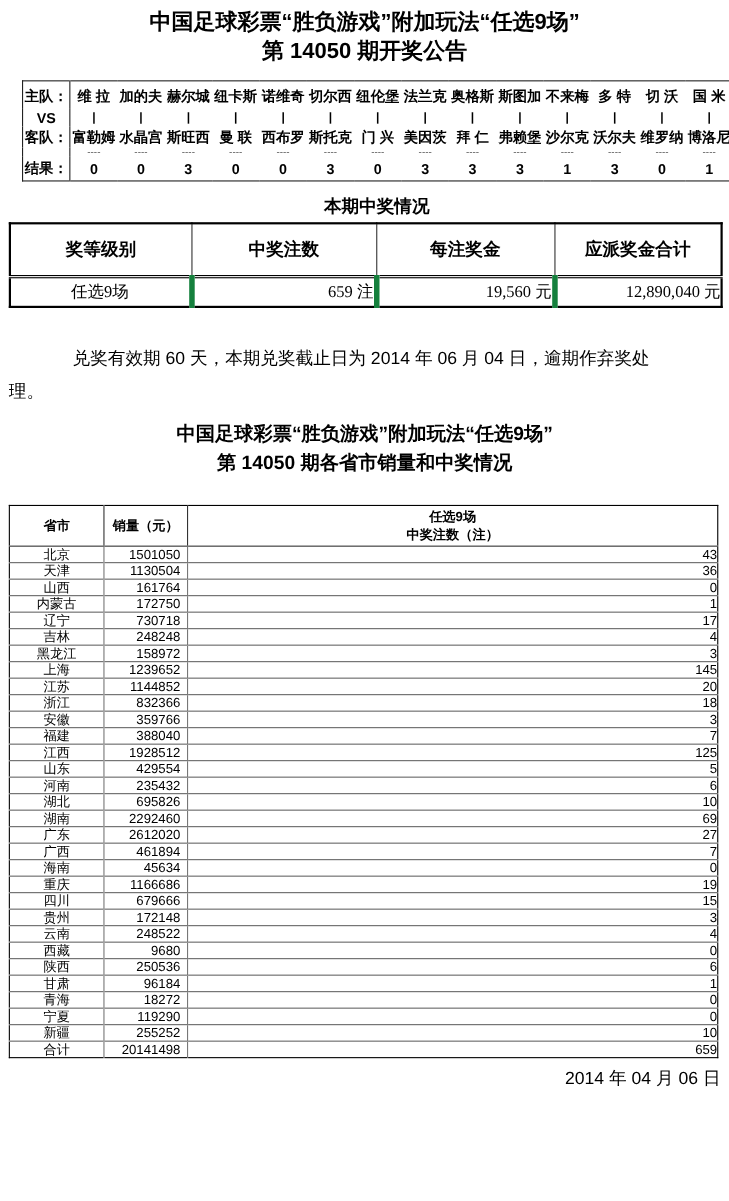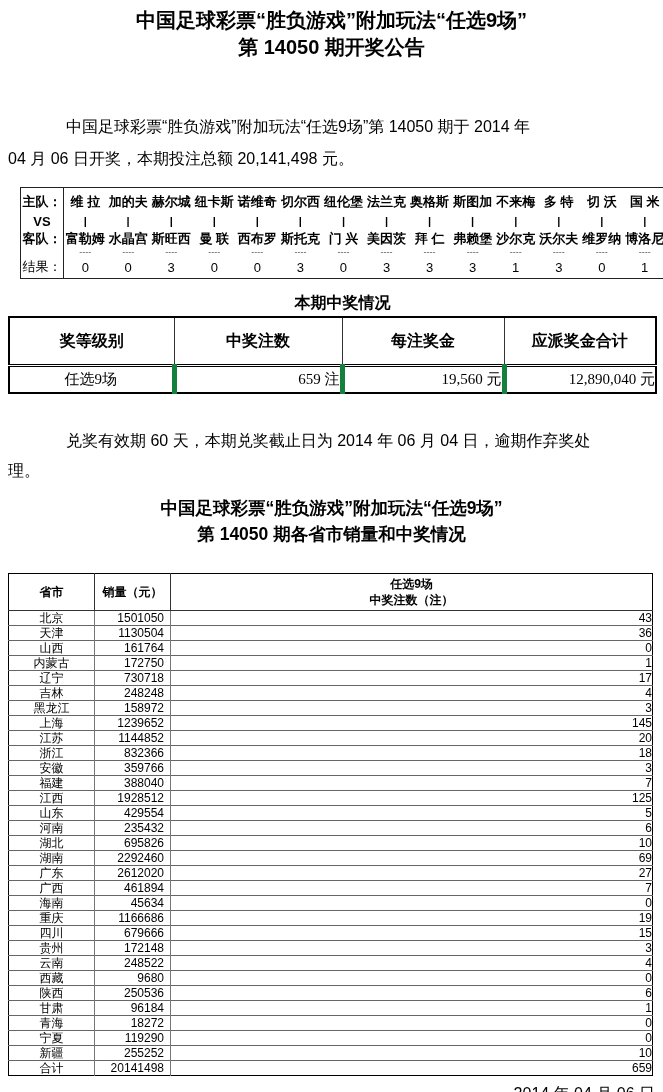--- a/index.html
+++ b/index.html
@@ -20,21 +20,21 @@
   .match-table{
     margin:12px 8px 0 20px;width:647px;border-collapse:collapse;table-layout:fixed;
     border:1.5px solid #222;font-weight:700;
   }
   .match-table td{padding:0;text-align:center;white-space:nowrap;overflow:hidden;vertical-align:middle;}
   .match-table .lbl{border-right:1.2px solid #222;font-size:13px;}
   .row-home td{height:23px;font-size:13px;padding-top:2px;}
   .row-vs td{height:16px;font-size:11px;}
   .row-away td{height:19px;font-size:13px;}
   .row-dash td{height:8px;font-size:9px;color:#555;font-weight:400;line-height:8px;}
-  .row-result td{height:22px;font-size:13px;font-weight:400;}
+  .row-result td{height:22px;font-size:13px;font-weight:700;}
   
   .prize-title{margin-top:14px;text-align:center;font-weight:700;font-size:16px;line-height:20px;margin-left:22px;}
   .prize-table{
     margin:3px 8px 0 8px;width:647px;border-collapse:collapse;table-layout:fixed;
     border:2px solid #000;
   }
   .prize-table th{
     height:22px;font-weight:700;font-size:16px;text-align:center;
     border-bottom:3px double #000;border-left:1px solid #333;padding:12px;
   }
@@ -75,24 +75,20 @@
 </head>
 <body>
 
 <div class="page">
 
   <div class="main-title">
     <div>中国足球彩票“胜负游戏”附加玩法“任选9场”</div>
     <div>第 14050 期开奖公告</div>
   </div>
 
-  <div class="intro">
-    <div class="indent">中国足球彩票“胜负游戏”附加玩法“任选9场”第 14050 期于 2014 年</div>
-    <div>04 月 06 日开奖，本期投注总额 20,141,498 元。</div>
-  </div>
 
   <table class="match-table">
     <tbody>
       <tr class="row-home">
         <td class="lbl">主队：</td>
       <td>维 拉</td>
           <td>加的夫</td>
           <td>赫尔城</td>
           <td>纽卡斯</td>
           <td>诺维奇</td>

